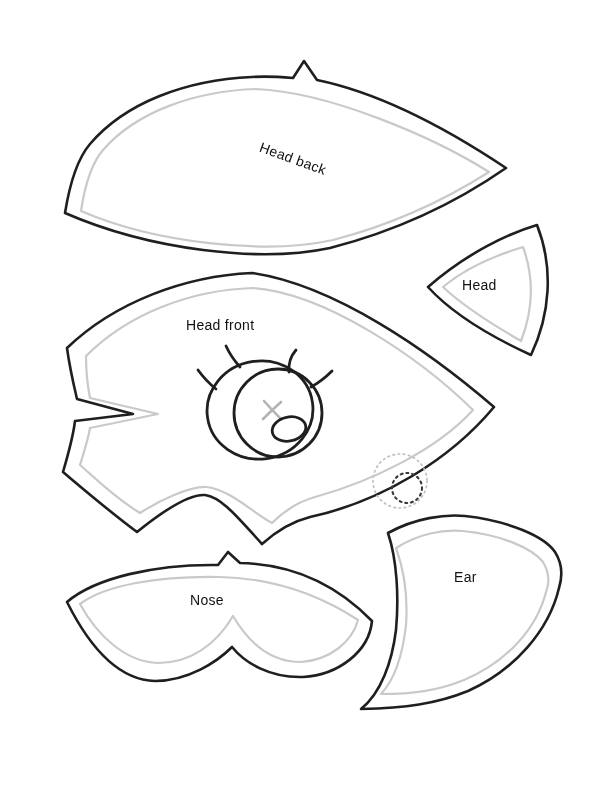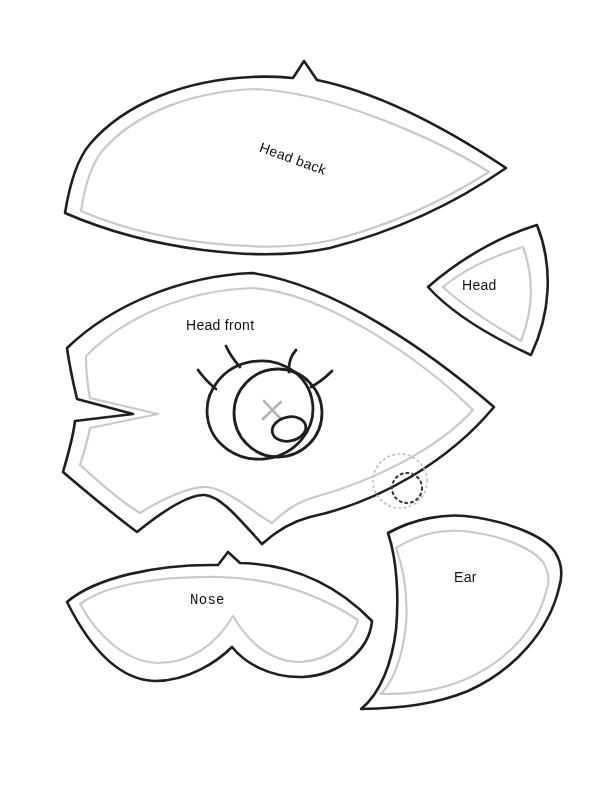--- a/index.html
+++ b/index.html
@@ -184,16 +184,16 @@
            C 408,597 404,570 396,548 Z"></path>
     </g>
   </svg>
 
   <div id="label-head-back" class="piece-label" style="left:263px; top:139px;">Head back</div>
 
   <div class="piece-label" style="left:462px; top:277px;">Head</div>
 
   <div class="piece-label" style="left:186px; top:317px;">Head front</div>
 
-  <div class="piece-label" style="left:190px; top:592px;font-family:Liberation Mono, monospace;">Nose</div>
+  <div class="piece-label" style="left:190px; top:592px;">Nose</div>
 
   <div class="piece-label" style="left:454px; top:569px;text-align:right;">Ear</div>
 </div>
 
 </body></html>

